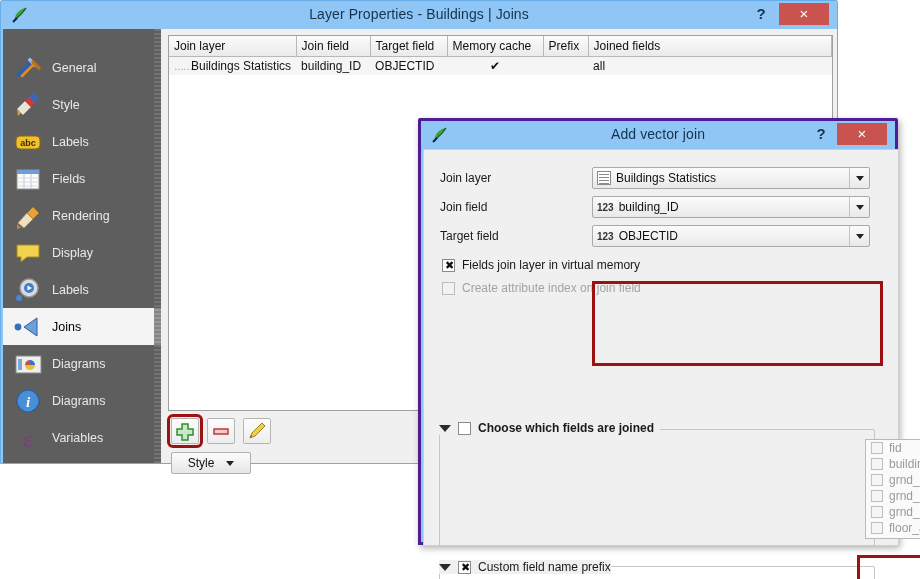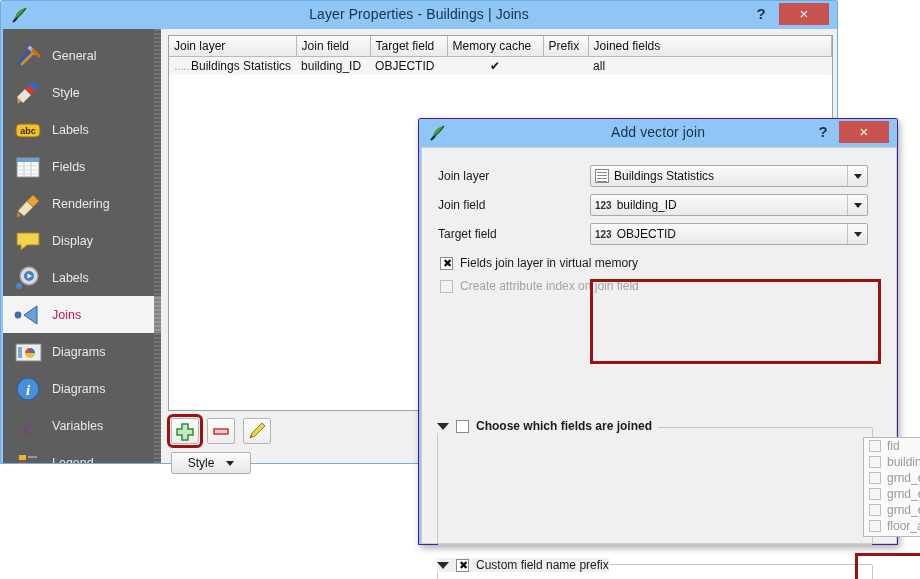--- a/index.html
+++ b/index.html
@@ -71,36 +71,36 @@
     width: 834px; height: 434px;
     background: #f0f0f0;
     display: flex;
   }
 
   
   #sidebar {
     width: 158px;
     height: 100%;
     background: #5e5e5e;
-    padding-top: 8px;
+    padding-top: 20px;
     overflow: hidden;
     position: relative;
   }
   .side-item {
     height: 37px;
     display: flex;
     align-items: center;
     padding-left: 10px;
     color: #e9e9e9;
     font-size: 12.5px;
     cursor: default;
   }
   .side-item.active {
     background: #f4f4f4;
-    color: #be185d;
+    color: #000000;
   }
   .side-icon {
     width: 30px; height: 28px;
     margin-right: 9px;
     flex: 0 0 30px;
     position: relative;
   }
   .side-label { white-space: nowrap; }
   #sidebar-scroll {
     position: absolute;
@@ -197,21 +197,21 @@
     border-right: 4px solid transparent;
     border-top: 5px solid #222;
   }
 
   
   #add-join-dialog {
     position: absolute;
     left: 418px; top: 118px;
     width: 480px; height: 427px;
     background: #8fc6f5;
-    border: 1px solid #4c1d95;
+    border: 3px solid #4c1d95;
     border-radius: 2px 2px 0 0;
     box-shadow: 2px 3px 7px rgba(0,0,0,0.32);
   }
   #avj-body {
     position: absolute;
     left: 2px; top: 28px;
     width: 476px; height: 397px;
     background: #f0f0f0;
     border: 1px solid #cfcfcf;
   }

